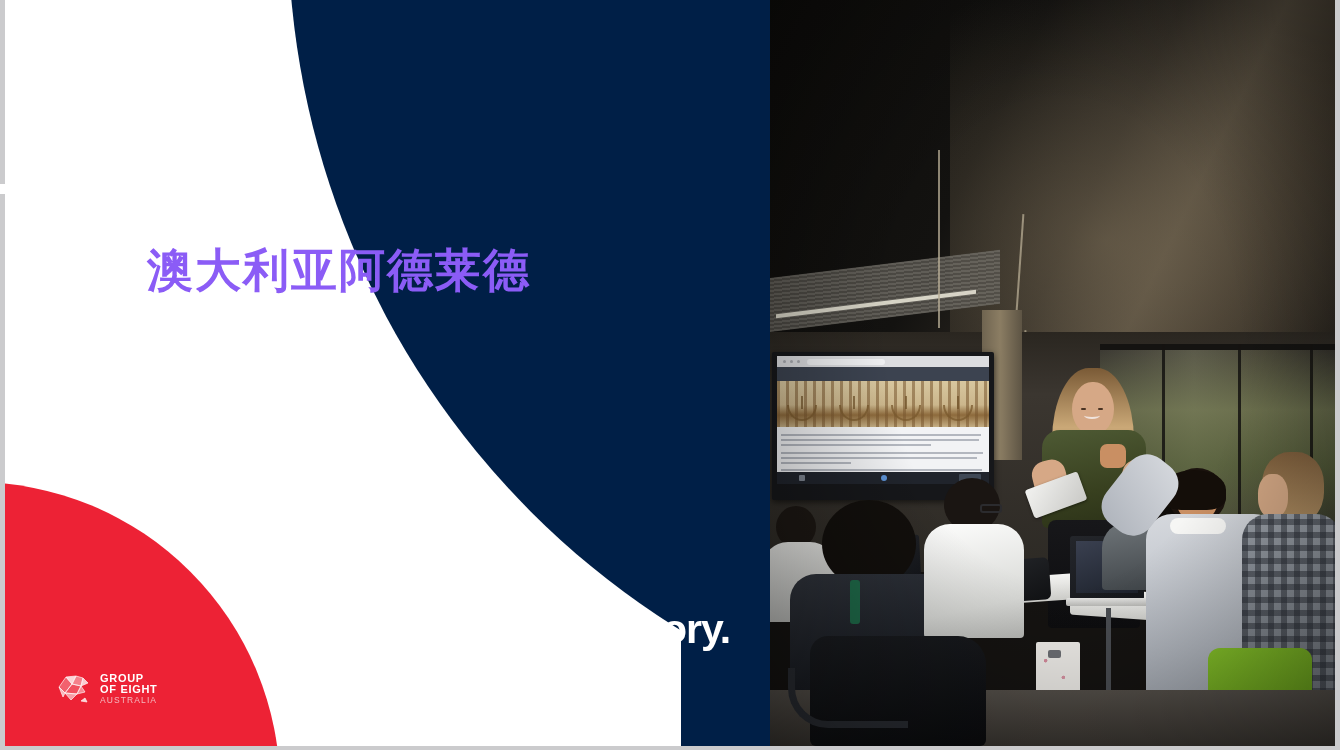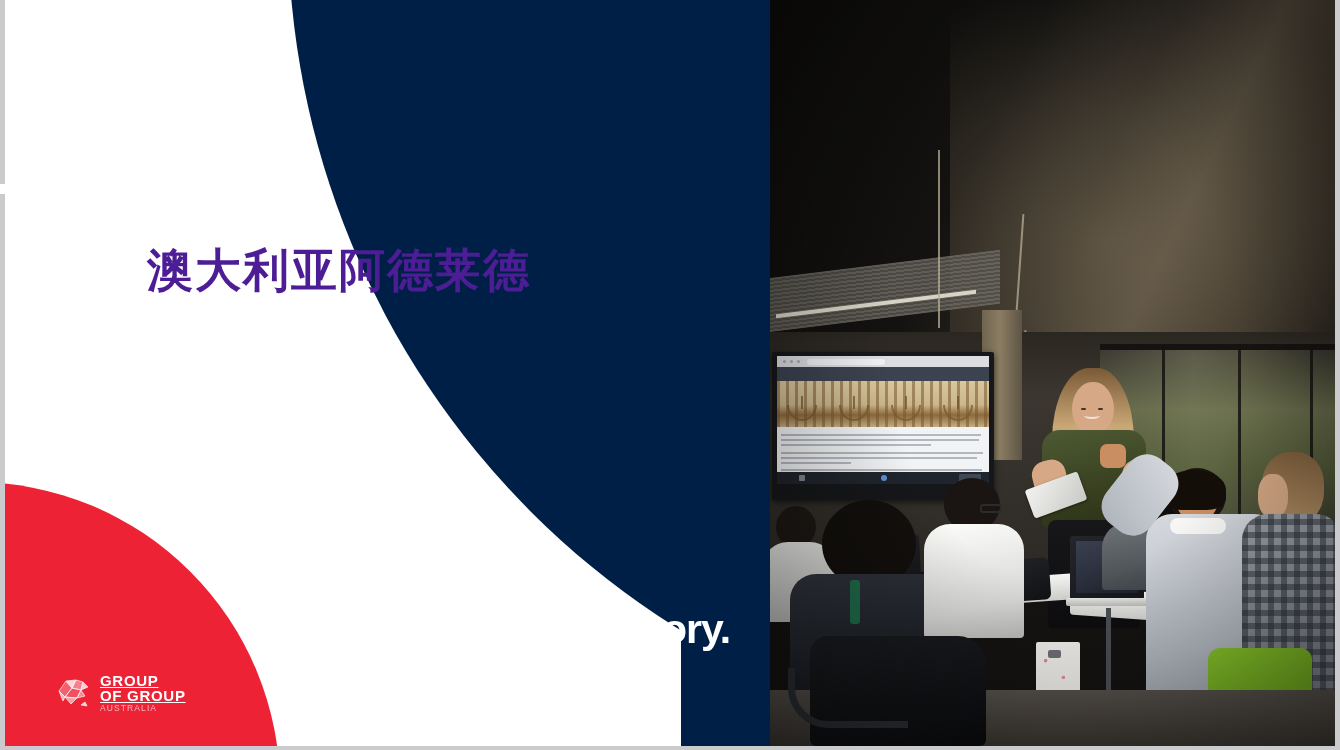--- a/index.html
+++ b/index.html
@@ -39,44 +39,43 @@
     border-radius:50%;
     background:#ed2235;
   }
 
   
   #titleBlock {
     position:absolute; left:142px; top:222px; width:470px;
     z-index:6;
   }
   .titleLine {
-    font-size:46px; font-weight:bold; color:#4c1d95;
+    font-size:46px; font-weight:bold; color:#8b5cf6;
     letter-spacing:2px; line-height:96px; white-space:nowrap;
     font-family:"DejaVu Sans", sans-serif;
   }
 
   
   #tagline {
     position:absolute; left:588px; top:608px; z-index:7;
     color:#ffffff; font-weight:bold; font-size:41px;
     line-height:43px; letter-spacing:-1px;
     font-family:"Liberation Sans", sans-serif;
   }
 
   
   #go8 {
     position:absolute; left:52px; top:673px; z-index:8;
     display:flex; align-items:center; gap:7px;
   }
   #go8map { width:36px; height:31px; display:block; }
   #go8text { color:#ffffff; line-height:1; }
   .go8l1, .go8l2 {
-    font-size:15px; font-weight:bold; letter-spacing:0.7px;
+    font-size:11px; font-weight:bold; letter-spacing:0.7px;
     display:block;
-    text-decoration:underline;
   }
   .go8l3 {
     font-size:8.5px; font-weight:normal; letter-spacing:1.1px;
     display:block; color:#f4b9bf; margin-top:1px;
   }
 
   
   #photo {
     position:absolute; left:770px; top:0; width:565px; height:746px;
     overflow:hidden; background:#151311;
@@ -347,21 +346,21 @@
           <path d="M26 5 L24 13 L31 10 Z" fill="rgba(255,255,255,0.8)"></path>
           <path d="M15 11 L24 13 L20 21 L8 20 Z" fill="rgba(255,255,255,0.22)"></path>
           <path d="M8 20 L20 21 L14 27 Z" fill="rgba(255,255,255,0.6)"></path>
           <path d="M20 21 L24 13 L28 19 Z" fill="rgba(255,255,255,0.5)"></path>
           <path d="M2 14 L8 20 L6 24 Z" fill="rgba(255,255,255,0.7)"></path>
           <path d="M24 28 L28 25 L30 29 Z" fill="rgba(255,255,255,0.85)"></path>
         </g>
       </svg>
       <div id="go8text">
         <span class="go8l1">GROUP</span>
-        <span class="go8l2">OF GROUP</span>
+        <span class="go8l2">OF EIGHT</span>
         <span class="go8l3">AUSTRALIA</span>
       </div>
     </div>
   </div>
 
   <div id="photo">
 
     <div id="ceil"></div>
     <div id="ceilGlow"></div>
 

